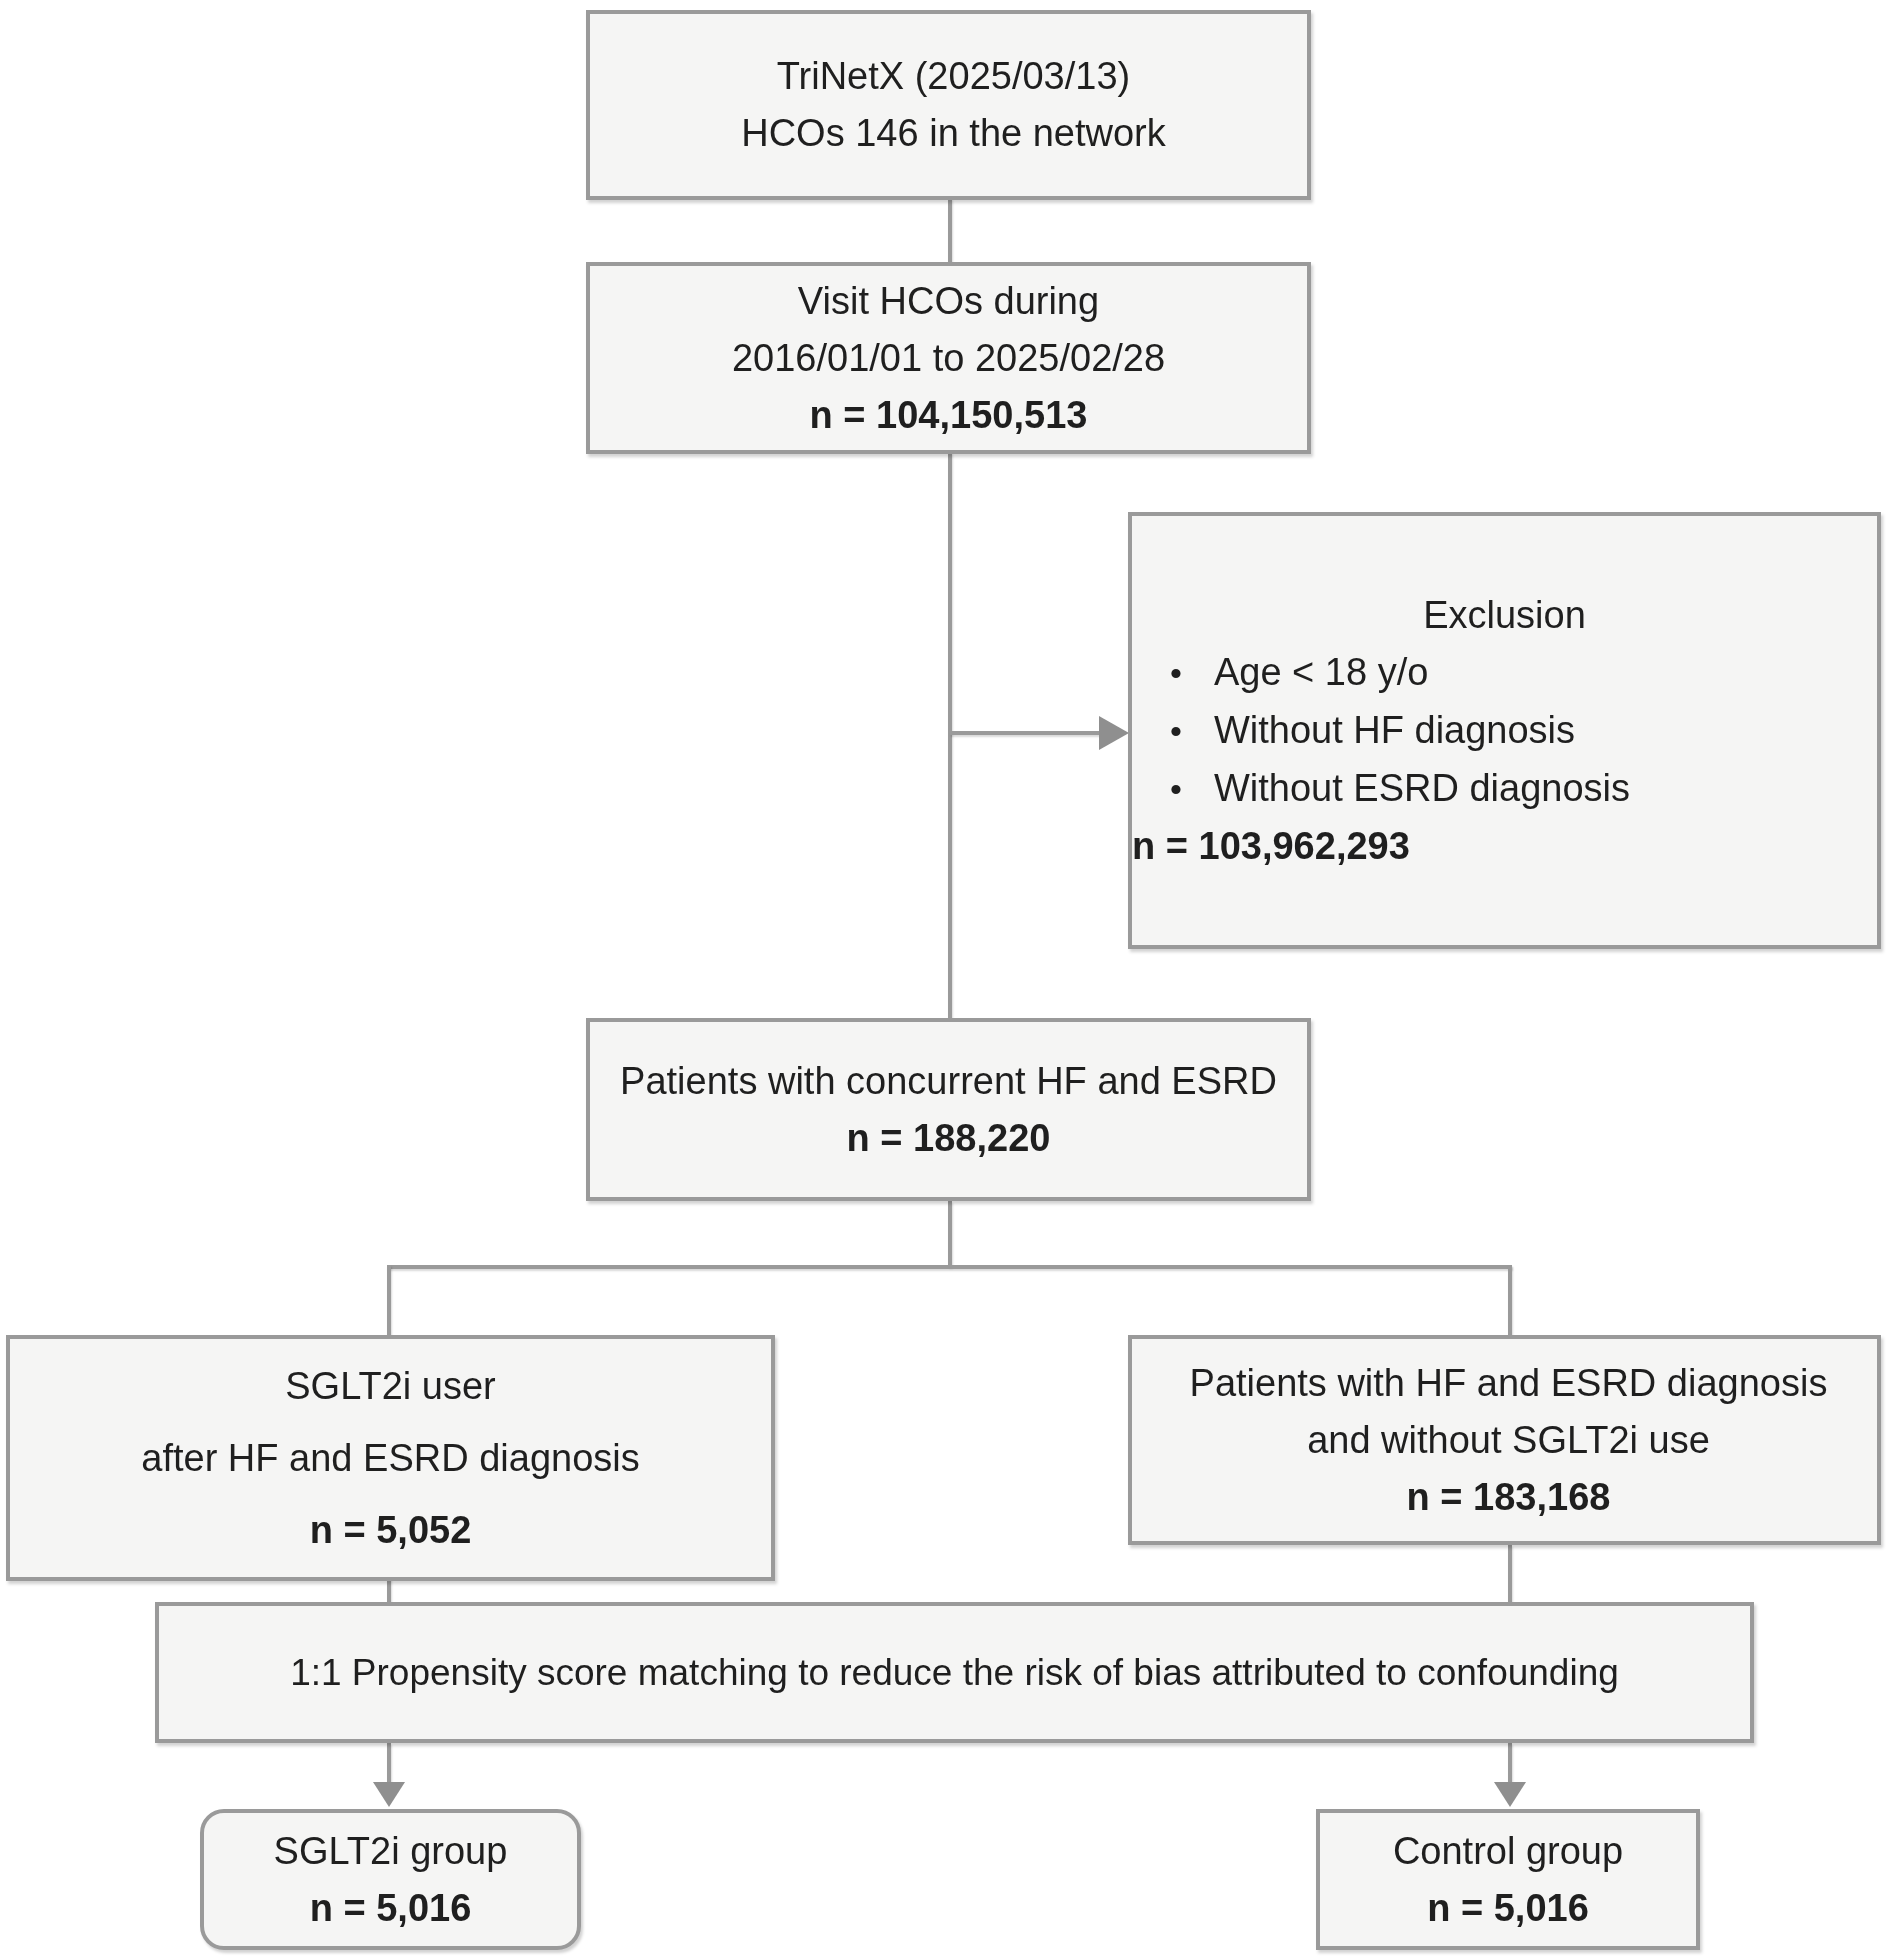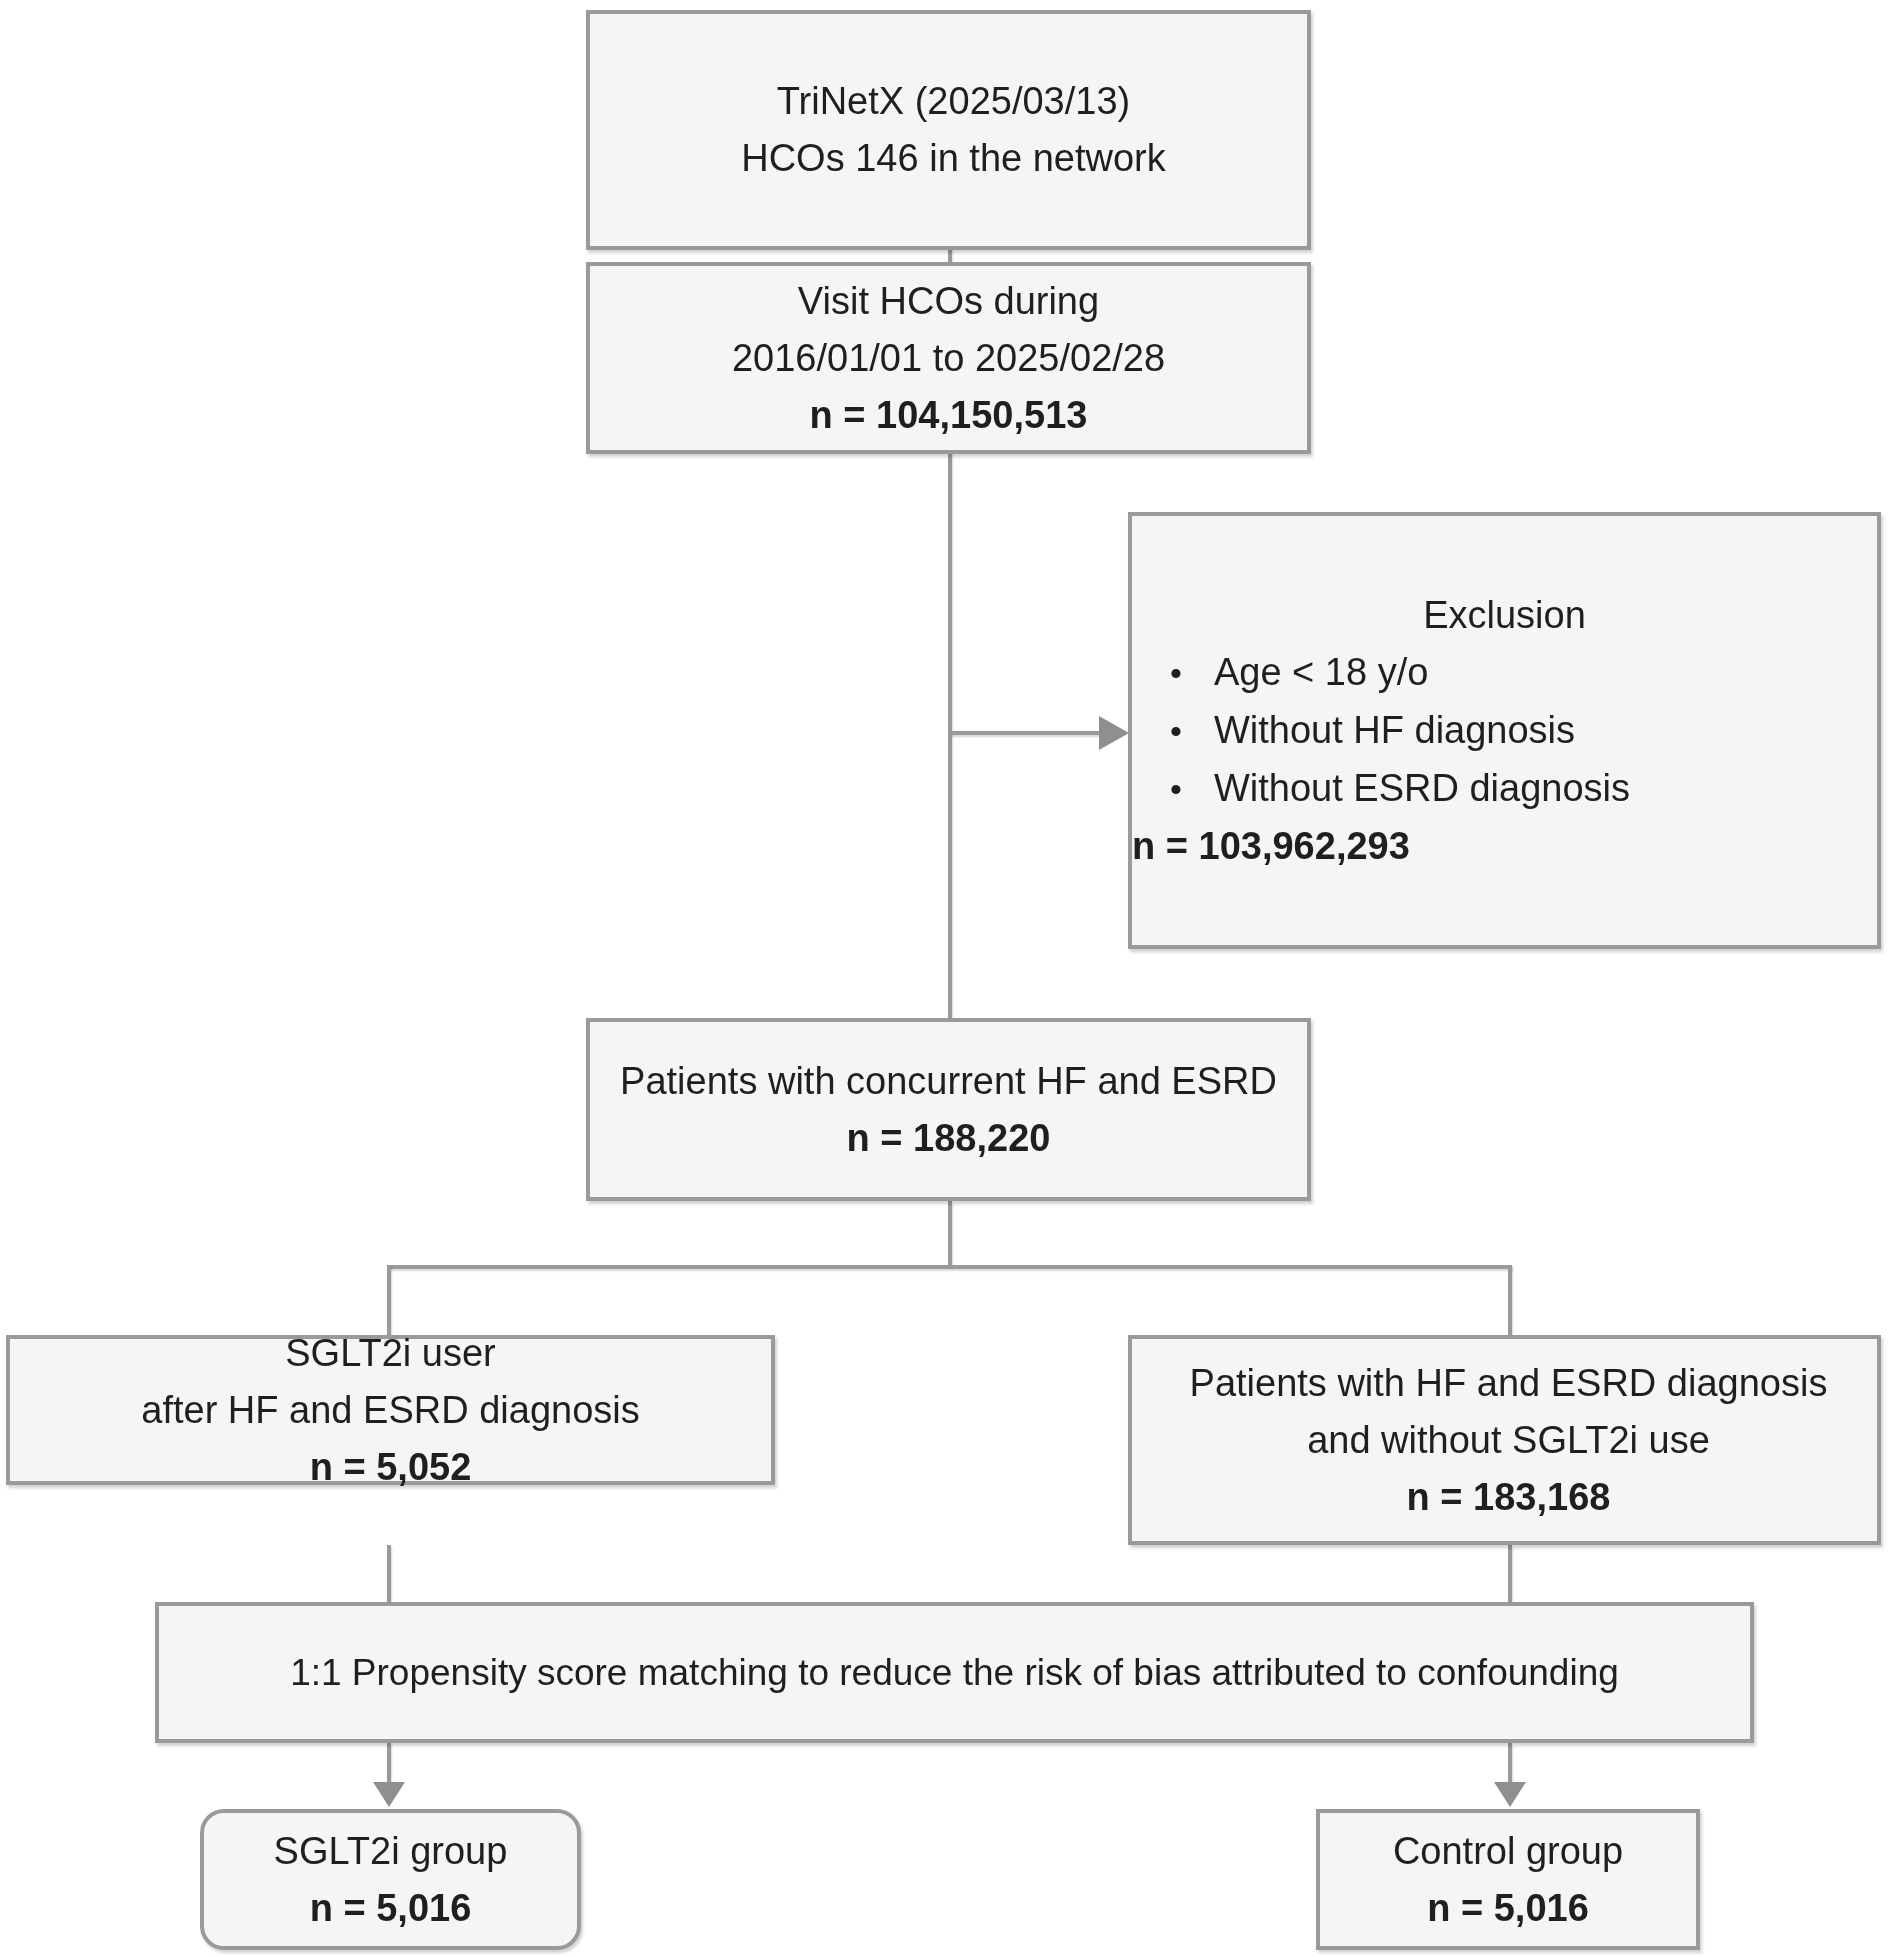--- a/index.html
+++ b/index.html
@@ -48,25 +48,25 @@
   }
   .arrow-down {
     position: absolute;
     width: 0;
     height: 0;
     border-left: 16px solid transparent;
     border-right: 16px solid transparent;
     border-top: 25px solid #8f8f8f;
   }
   
-  #box-trinetx            { left: 586px;  top: 10px;   width: 725px;  height: 240px; padding-left: 10px; }
+  #box-trinetx            { left: 586px;  top: 10px;   width: 725px;  height: 190px; padding-left: 10px; }
   #box-visit-hcos         { left: 586px;  top: 262px;  width: 725px;  height: 192px; }
   #box-exclusion          { left: 1128px; top: 512px;  width: 753px;  height: 437px; justify-content: center; }
   #box-concurrent         { left: 586px;  top: 1018px; width: 725px;  height: 183px; }
-  #box-sglt2i-user        { left: 6px;    top: 1335px; width: 769px;  height: 150px; }
+  #box-sglt2i-user        { left: 6px;    top: 1335px; width: 769px;  height: 246px; gap: 15px; }
   #box-without-sglt2i     { left: 1128px; top: 1335px; width: 753px;  height: 210px; padding-left: 8px; }
   #box-matching           { left: 155px;  top: 1602px; width: 1599px; height: 141px; font-size: 37px; white-space: nowrap; }
   #box-sglt2i-group       { left: 200px;  top: 1809px; width: 381px;  height: 141px; border-radius: 24px; }
   #box-control-group      { left: 1316px; top: 1809px; width: 384px;  height: 141px; }
   
   .excl-title { text-align: center; width: 100%; }
   .excl-row {
     display: flex;
     align-items: baseline;
     align-self: flex-start;

